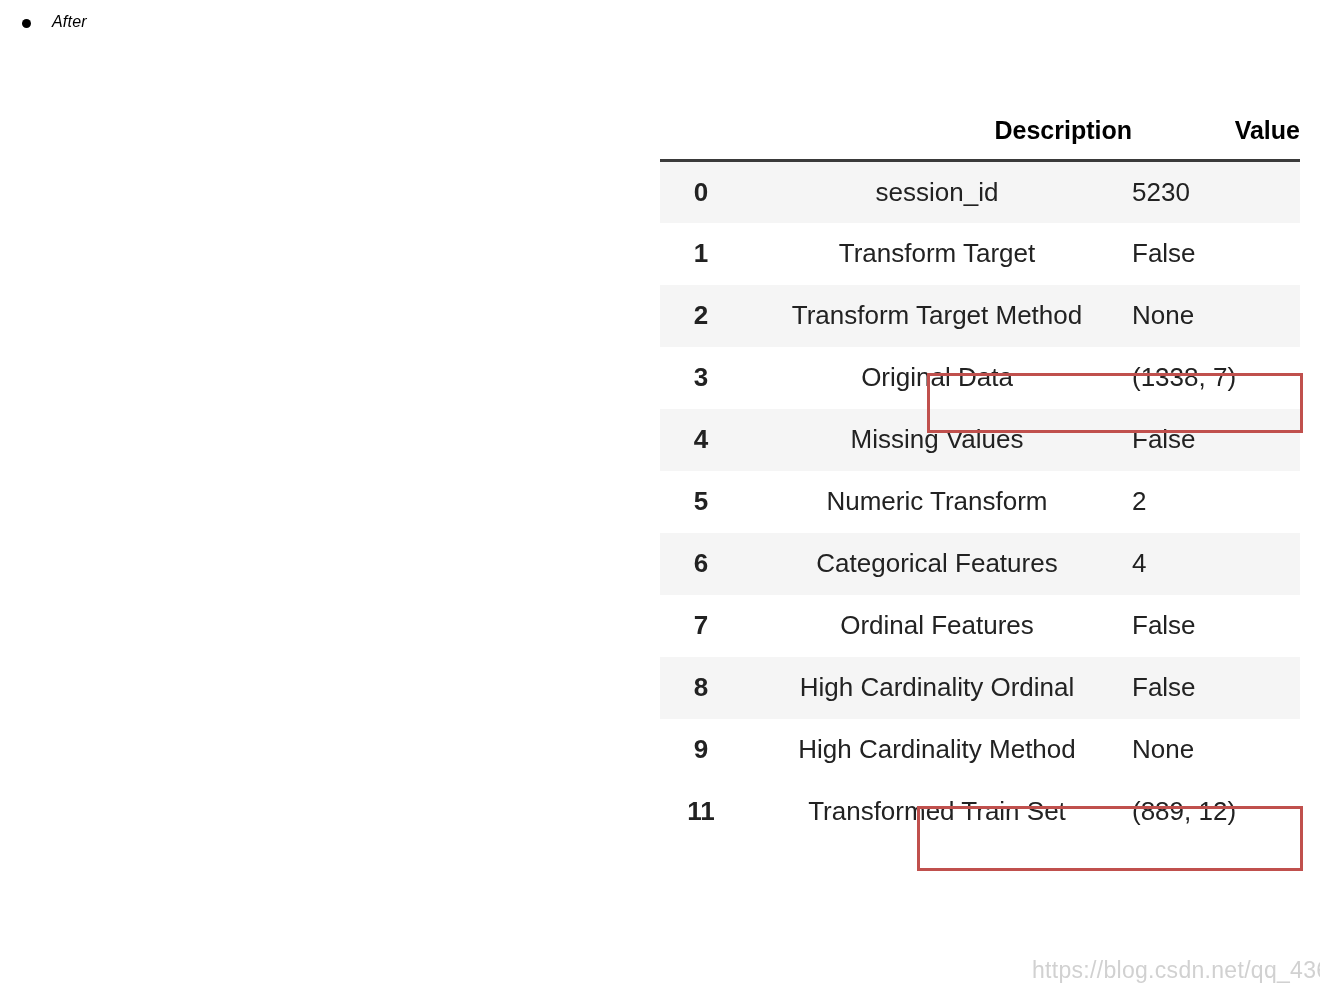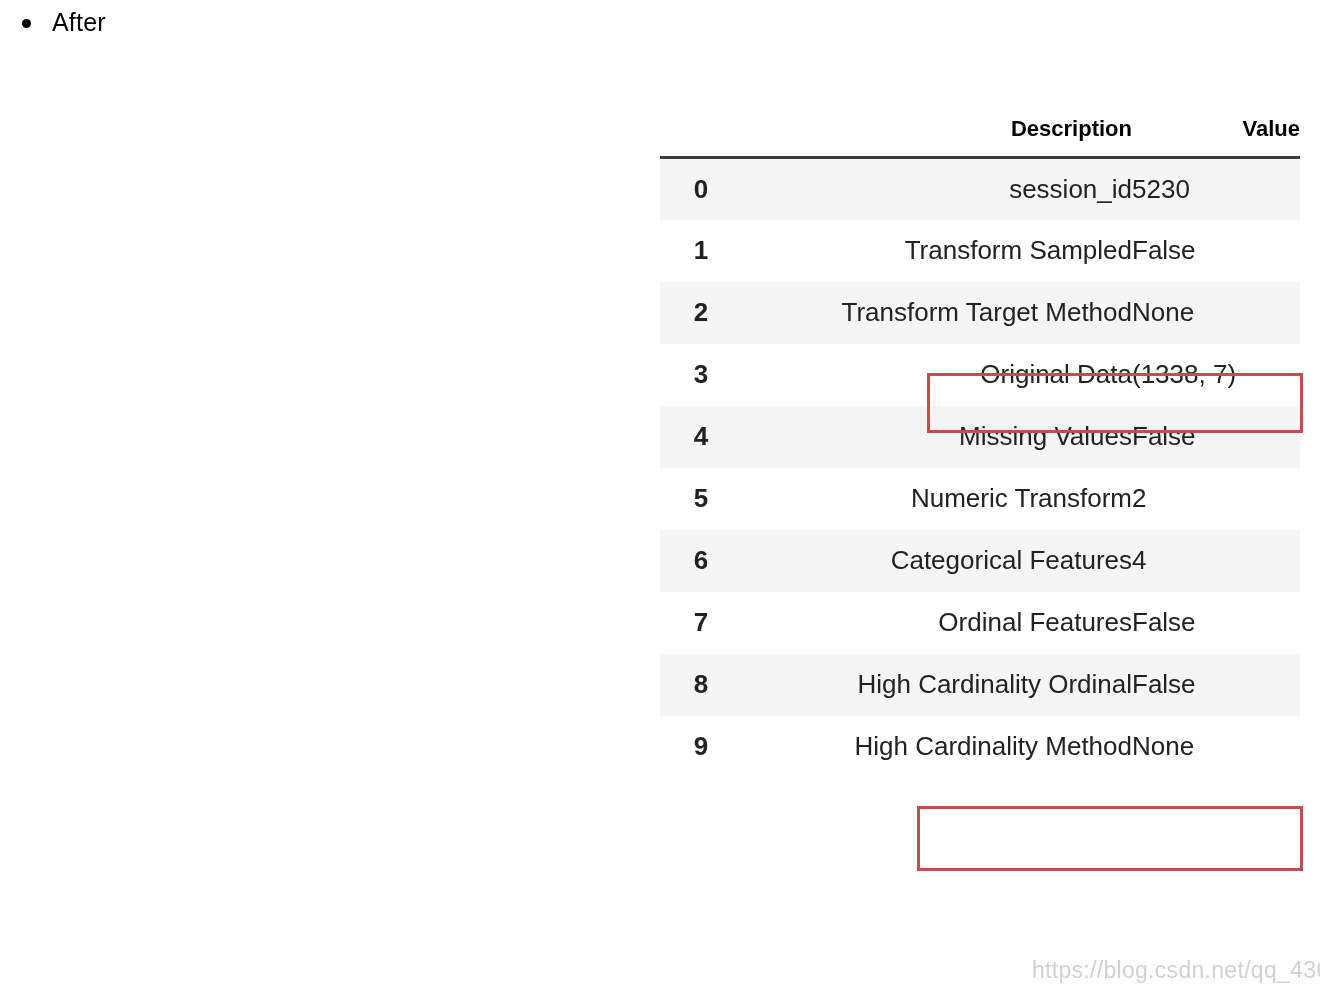--- a/index.html
+++ b/index.html
@@ -34,41 +34,42 @@
   #bullet-list .bullet-dot {
     position: absolute;
     left: 22px;
     top: 19px;
     width: 9px;
     height: 9px;
     border-radius: 50%;
     background: #000000;
   }
   #bullet-list .bullet-label {
-    font-size: 25px;
+    font-size: 16px;
     color: #000000;
     letter-spacing: 0.2px;
+    font-style: italic;
   }
 
   
   #dataframe-wrapper {
     position: absolute;
     left: 660px;
     top: 116px;
     width: 640px;
   }
   table.dataframe {
     border-collapse: collapse;
     width: 640px;
     table-layout: fixed;
     font-size: 26px;
   }
   table.dataframe thead th {
     font-weight: bold;
-    font-size: 22px;
+    font-size: 25px;
     color: #000000;
     padding: 0 0 14px 0;
     vertical-align: bottom;
     border-bottom: 3px solid #3a3a3a;
     text-align: right;
   }
   table.dataframe thead th.col-index {
     border-bottom: 3px solid #3a3a3a;
   }
   table.dataframe tbody tr {
@@ -84,21 +85,21 @@
     white-space: nowrap;
   }
   td.cell-index {
     width: 82px;
     text-align: center;
     font-weight: bold;
     font-size: 26px;
     color: #111111;
   }
   td.cell-desc {
-    text-align: right;
+    text-align: center;
     padding-right: 17px;
   }
   td.cell-value {
     width: 168px;
     text-align: left;
     padding-right: 14px;
   }
   th.col-desc { padding-right: 17px; }
   th.col-value { width: 168px; padding-right: 14px; }
   th.col-index { width: 82px; }
@@ -156,21 +157,21 @@
       </tr>
     </thead>
     <tbody id="table-body">
         <tr class="stripe">
           <td class="cell-index">0</td>
           <td class="cell-desc">session_id</td>
           <td class="cell-value">5230</td>
         </tr>
         <tr>
           <td class="cell-index">1</td>
-          <td class="cell-desc">Transform Sampled</td>
+          <td class="cell-desc">Transform Target</td>
           <td class="cell-value">False</td>
         </tr>
         <tr class="stripe">
           <td class="cell-index">2</td>
           <td class="cell-desc">Transform Target Method</td>
           <td class="cell-value">None</td>
         </tr>
         <tr>
           <td class="cell-index">3</td>
           <td class="cell-desc">Original Data</td>
@@ -199,20 +200,25 @@
         <tr class="stripe">
           <td class="cell-index">8</td>
           <td class="cell-desc">High Cardinality Ordinal</td>
           <td class="cell-value">False</td>
         </tr>
         <tr>
           <td class="cell-index">9</td>
           <td class="cell-desc">High Cardinality Method</td>
           <td class="cell-value">None</td>
         </tr>
+        <tr>
+          <td class="cell-index">11</td>
+          <td class="cell-desc">Transformed Train Set</td>
+          <td class="cell-value">(889, 12)</td>
+        </tr>
       </tbody>
   </table>
 </div>
 
 <div class="annotation-box" id="annotation-original-data" style="border-color: rgb(192, 80, 77);"></div>
 <div class="annotation-box" id="annotation-sampled-data" style="border-color: rgb(192, 80, 77);"></div>
 
 <div id="watermark" style="color: rgb(201, 201, 201);">https://blog.csdn.net/qq_43627540</div>
 
 </body></html>

